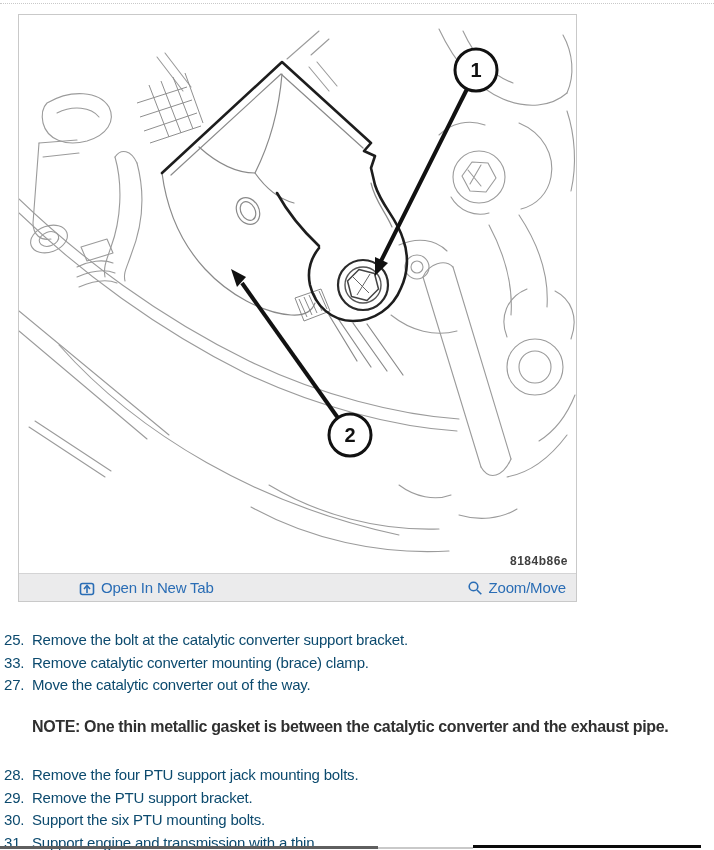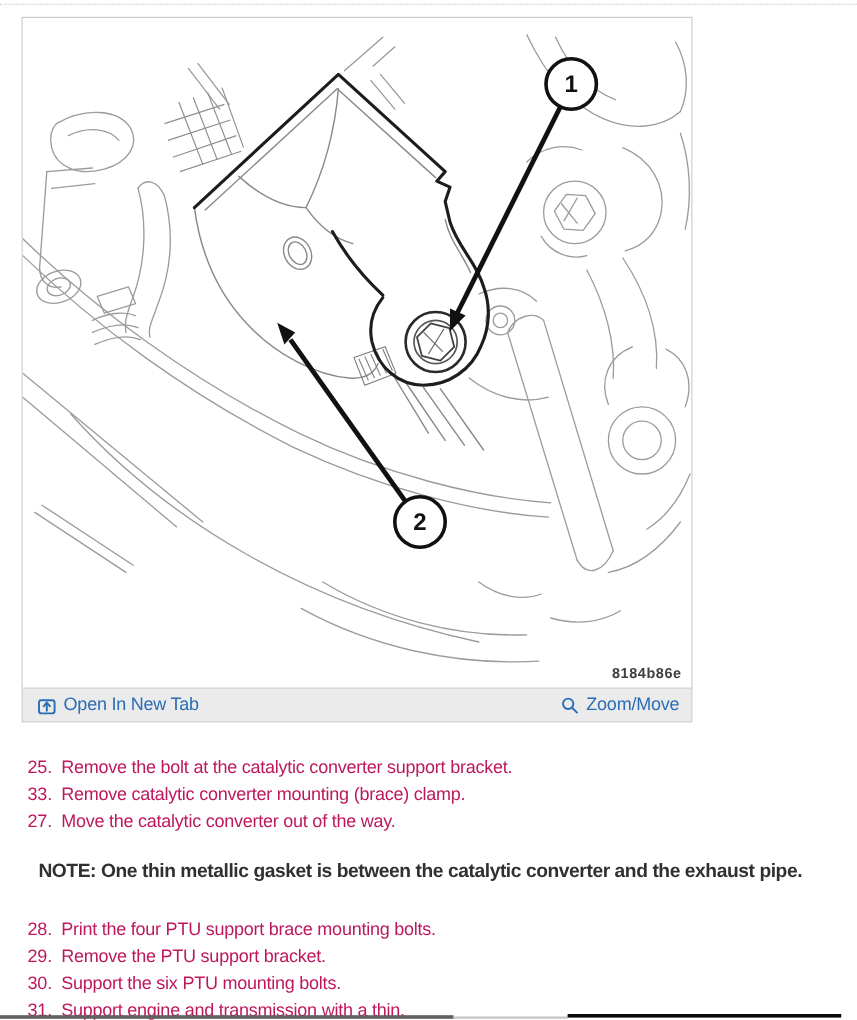--- a/index.html
+++ b/index.html
@@ -25,26 +25,27 @@
   .fig-footer{
     position:absolute;left:0;bottom:0;width:557px;height:28px;
     background:#ebebec;border-top:1px solid #d4d4d5;
     display:flex;justify-content:space-between;align-items:center;
     padding:0 10px 0 12px;box-sizing:border-box;
   }
   .fig-link{
     display:flex;align-items:center;gap:6px;
     font-size:15px;color:#2a6db5;cursor:pointer;text-decoration:none;
     letter-spacing:-.2px;
+    margin-left:48px;
   }
   .fig-link svg{display:block;}
   
   .steps{
-    position:absolute;left:23px;width:690px;
-    font-size:15px;line-height:22.5px;color:#be185d;letter-spacing:-.2px;
+    position:absolute;left:4px;width:690px;
+    font-size:15px;line-height:22.5px;color:#0c4a6e;letter-spacing:-.2px;
   }
   .steps-1{top:629px;}
   .steps-2{top:764px;}
   .step-row{white-space:nowrap;}
   .step-num{display:inline-block;min-width:24px;}
   .note-line{
     position:absolute;left:32px;top:716px;width:670px;
     font-size:16px;line-height:22.5px;font-weight:bold;color:#303030;
     letter-spacing:-.35px;white-space:nowrap;
   }
@@ -224,21 +225,21 @@
     <span class="step-num">27.</span>
     <span>Move the catalytic converter out of the way.</span>
   </div>
 </div>
 
 <div class="note-line">NOTE: One thin metallic gasket is between the catalytic converter and the exhaust pipe.</div>
 
 <div class="steps steps-2">
   <div class="step-row">
     <span class="step-num">28.</span>
-    <span>Print the four PTU support brace mounting bolts.</span>
+    <span>Remove the four PTU support jack mounting bolts.</span>
   </div>
   <div class="step-row">
     <span class="step-num">29.</span>
     <span>Remove the PTU support bracket.</span>
   </div>
   <div class="step-row">
     <span class="step-num">30.</span>
     <span>Support the six PTU mounting bolts.</span>
   </div>
   <div class="step-row">

